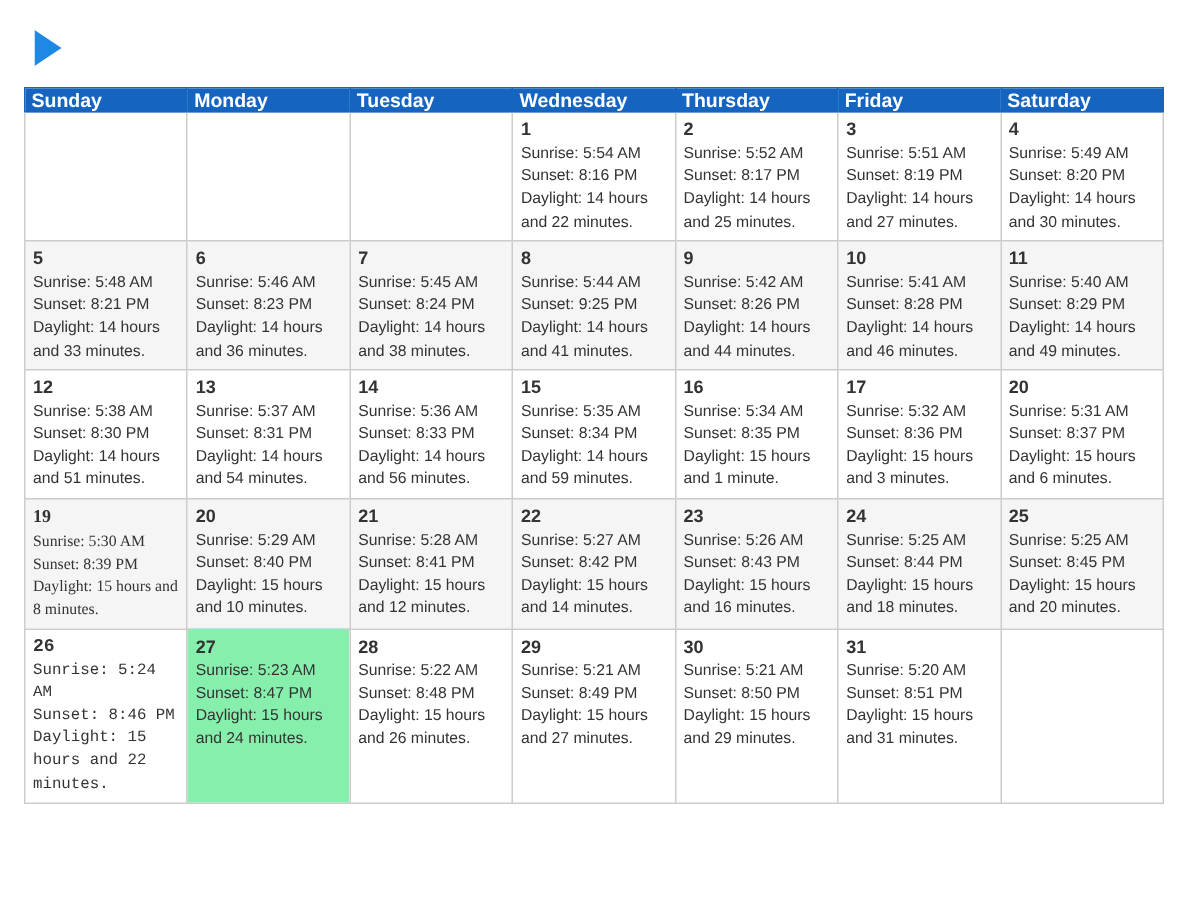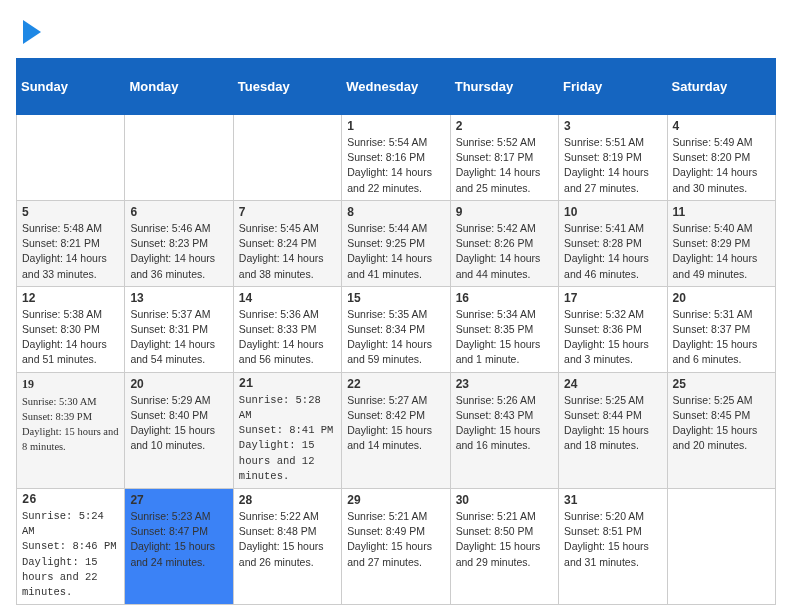--- a/index.html
+++ b/index.html
@@ -23,21 +23,21 @@
     }
     .title-block { text-align: right; }
     .title-month { font-size: 36px; font-weight: bold; color: #333; }
     .title-location { font-size: 16px; color: #333; }
     .calendar { width: 100%; border-collapse: collapse; }
     .calendar th {
       background: #1565c0;
       color: #fff;
       font-size: 13px;
       font-weight: bold;
-      padding: 20px 4px;
+      padding: 0 4px;
       text-align: left;
       border: 1px solid #1565c0;
     }
     .calendar td {
       vertical-align: top;
       border: 1px solid #ccc;
       padding: 4px 5px;
       width: 108px;
       min-height: 80px;
       font-size: 10.5px;
@@ -169,21 +169,21 @@
       </tr>
       <tr>
         <td style="background: rgb(245, 245, 245); font-family: Liberation Serif, serif;">
           <span class="day-num">19</span>
           <div class="cell-text"><span>Sunrise: 5:30 AM</span><br><span>Sunset: 8:39 PM</span><br><span>Daylight: 15 hours and 8 minutes.</span></div>
         </td>
         <td style="background: rgb(245, 245, 245);">
           <span class="day-num">20</span>
           <div class="cell-text"><span>Sunrise: 5:29 AM</span><br><span>Sunset: 8:40 PM</span><br><span>Daylight: 15 hours and 10 minutes.</span></div>
         </td>
-        <td style="background: rgb(245, 245, 245); font-family: Liberation Mono, monospace;">
+        <td style="background: rgb(245, 245, 245);">
           <span class="day-num">21</span>
           <div class="cell-text"><span>Sunrise: 5:28 AM</span><br><span>Sunset: 8:41 PM</span><br><span>Daylight: 15 hours and 12 minutes.</span></div>
         </td>
         <td style="background: rgb(245, 245, 245);">
           <span class="day-num">22</span>
           <div class="cell-text"><span>Sunrise: 5:27 AM</span><br><span>Sunset: 8:42 PM</span><br><span>Daylight: 15 hours and 14 minutes.</span></div>
         </td>
         <td style="background: rgb(245, 245, 245);">
           <span class="day-num">23</span>
           <div class="cell-text"><span>Sunrise: 5:26 AM</span><br><span>Sunset: 8:43 PM</span><br><span>Daylight: 15 hours and 16 minutes.</span></div>
@@ -195,21 +195,21 @@
         <td style="background: rgb(245, 245, 245);">
           <span class="day-num">25</span>
           <div class="cell-text"><span>Sunrise: 5:25 AM</span><br><span>Sunset: 8:45 PM</span><br><span>Daylight: 15 hours and 20 minutes.</span></div>
         </td>
       </tr>
       <tr>
         <td style="background: rgb(255, 255, 255); font-family: Liberation Mono, monospace;">
           <span class="day-num">26</span>
           <div class="cell-text"><span>Sunrise: 5:24 AM</span><br><span>Sunset: 8:46 PM</span><br><span>Daylight: 15 hours and 22 minutes.</span></div>
         </td>
-        <td style="background: #3b82f6;">
+        <td style="background: #86efac;">
           <span class="day-num">27</span>
           <div class="cell-text"><span>Sunrise: 5:23 AM</span><br><span>Sunset: 8:47 PM</span><br><span>Daylight: 15 hours and 24 minutes.</span></div>
         </td>
         <td style="background: rgb(255, 255, 255);">
           <span class="day-num">28</span>
           <div class="cell-text"><span>Sunrise: 5:22 AM</span><br><span>Sunset: 8:48 PM</span><br><span>Daylight: 15 hours and 26 minutes.</span></div>
         </td>
         <td style="background: rgb(255, 255, 255);">
           <span class="day-num">29</span>
           <div class="cell-text"><span>Sunrise: 5:21 AM</span><br><span>Sunset: 8:49 PM</span><br><span>Daylight: 15 hours and 27 minutes.</span></div>

